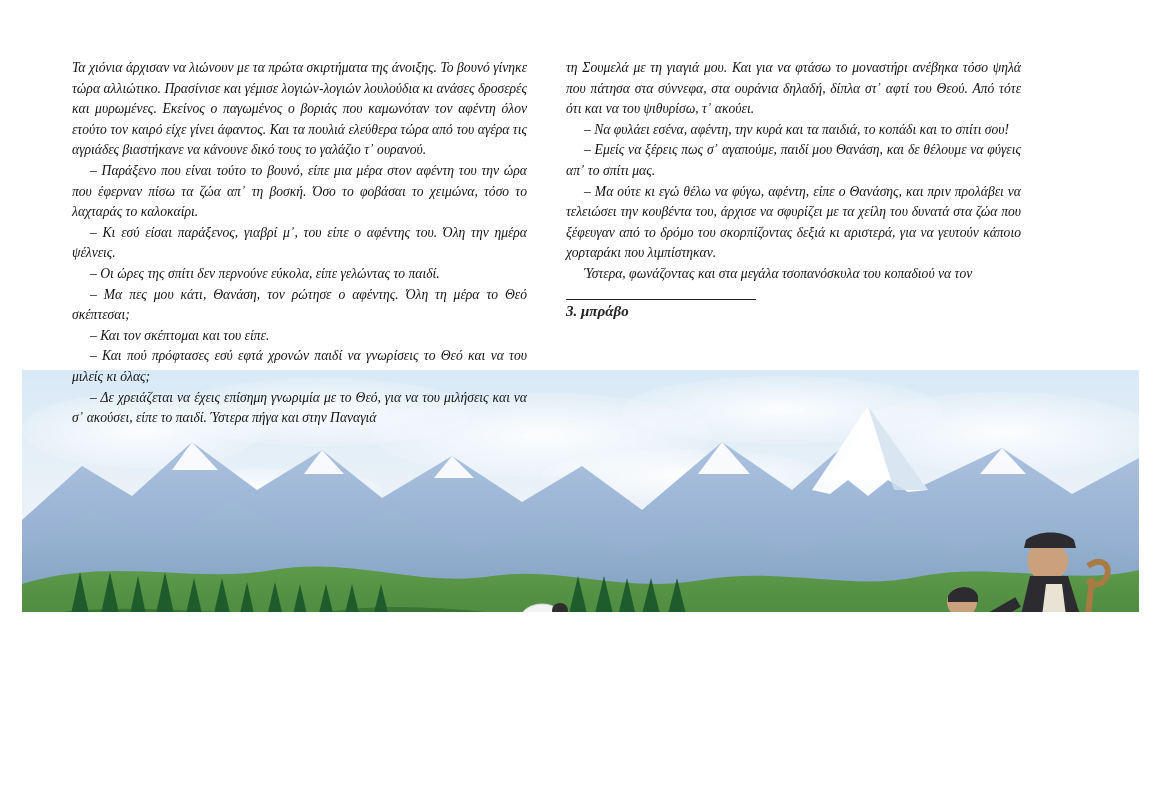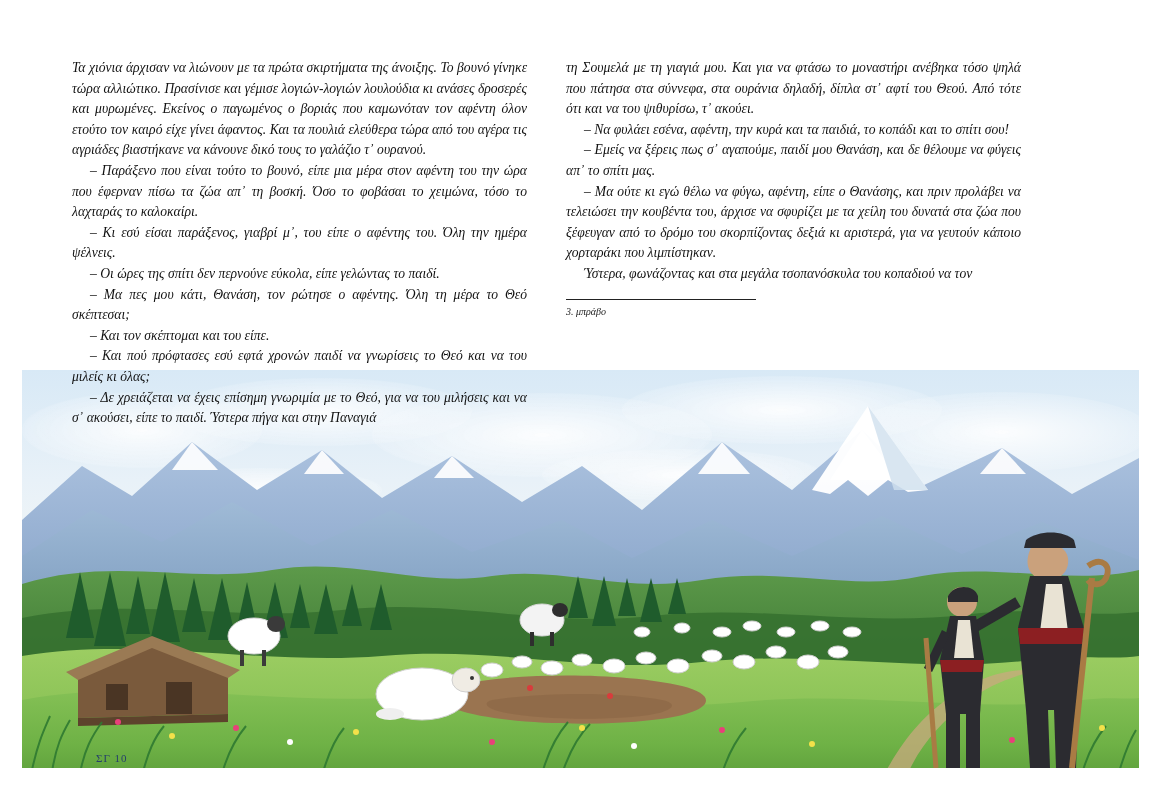--- a/index.html
+++ b/index.html
@@ -6,21 +6,21 @@
     margin: 0;
     padding: 0;
     background: #ffffff;
   }
   body {
     font-family: "Liberation Serif", serif;
   }
   .page {
     position: relative;
     width: 1161px;
-    height: 768px;
+    height: 612px;
     background: #ffffff;
     overflow: hidden;
   }
 
   
   .spread-text {
     position: absolute;
     top: 58px;
     left: 0;
     width: 1161px;
@@ -50,24 +50,25 @@
   .footnote-area {
     margin-top: 14px;
     width: 300px;
   }
   .footnote-rule {
     border-top: 1px solid #222;
     width: 190px;
     margin-bottom: 5px;
   }
   .footnote-text {
-    font-size: 10px;
+    font-size: 15px;
     font-style: italic;
     color: #222;
     line-height: 13px;
+    font-weight: bold;
   }
 
   
   .illustration {
     position: absolute;
     left: 22px;
     top: 370px;
     width: 1117px;
     height: 408px;
     overflow: hidden;

